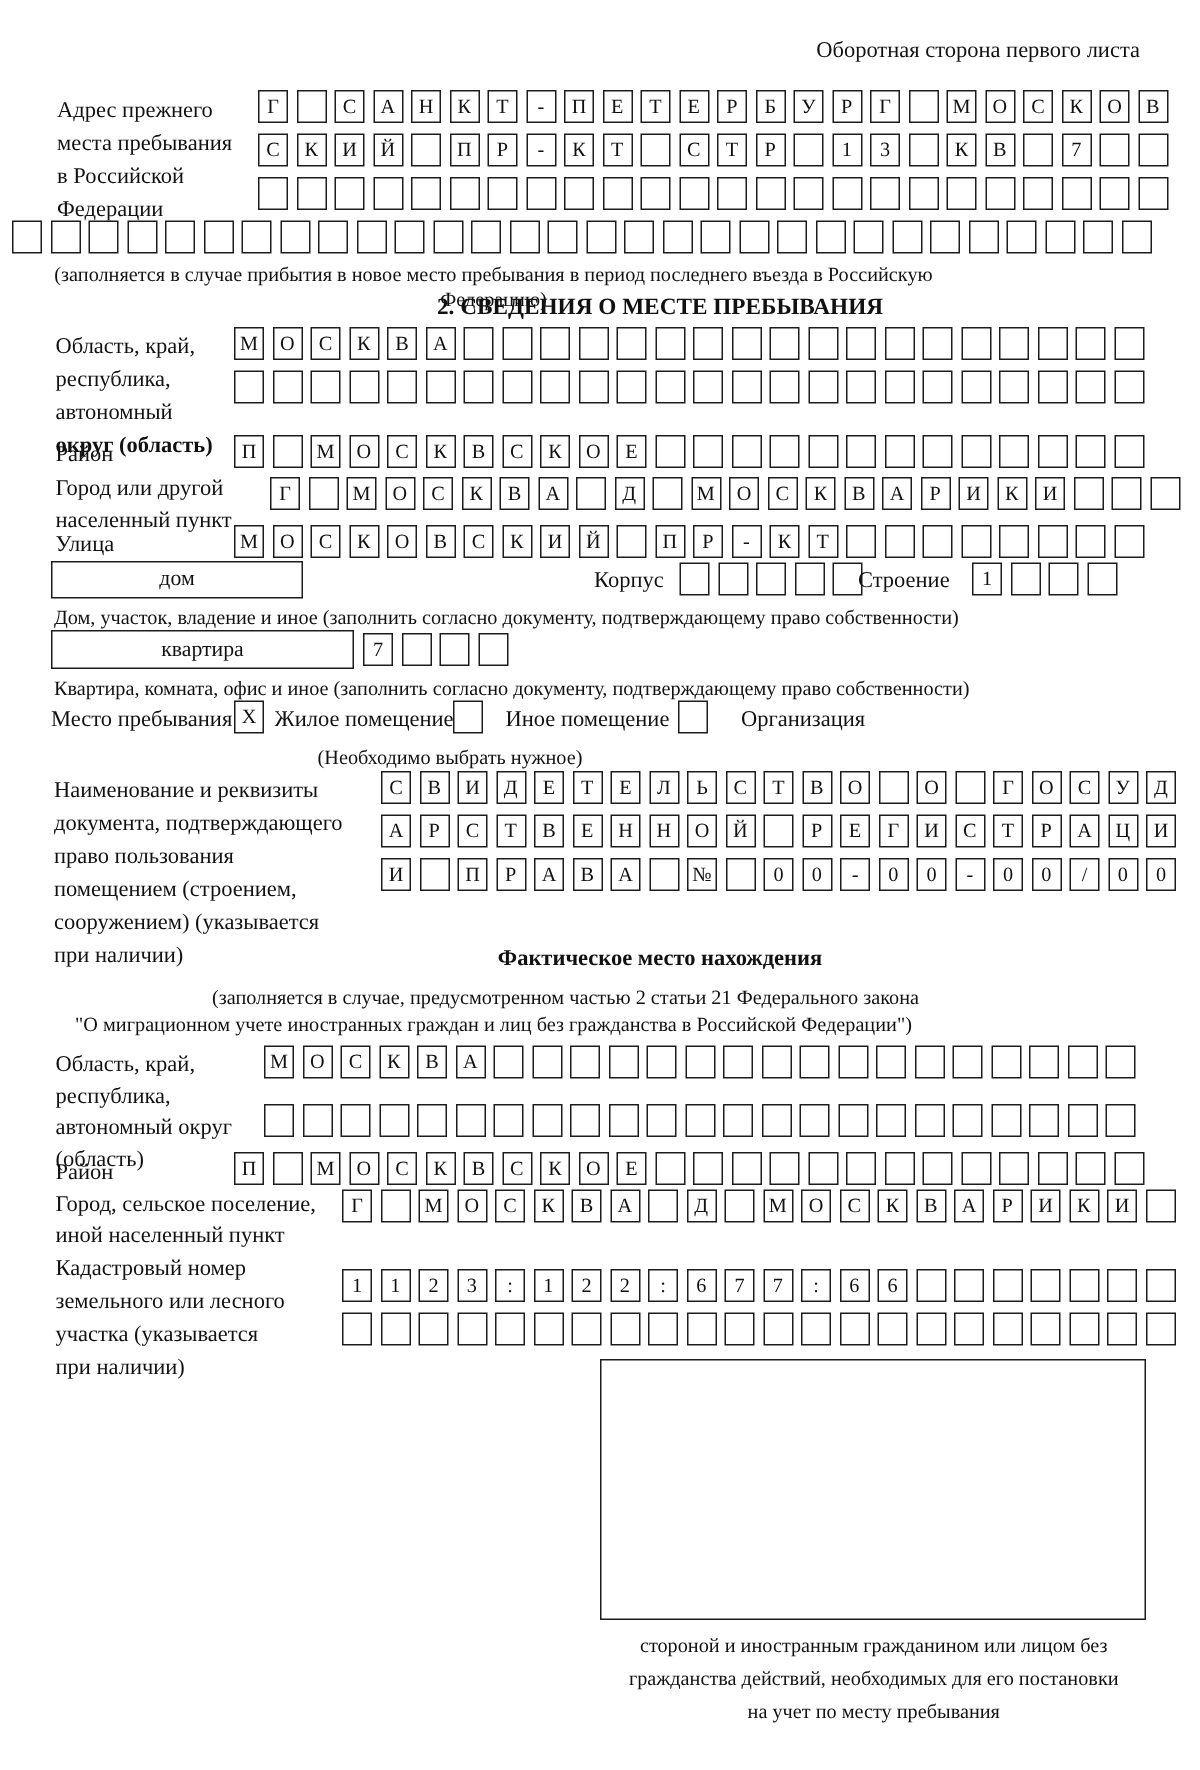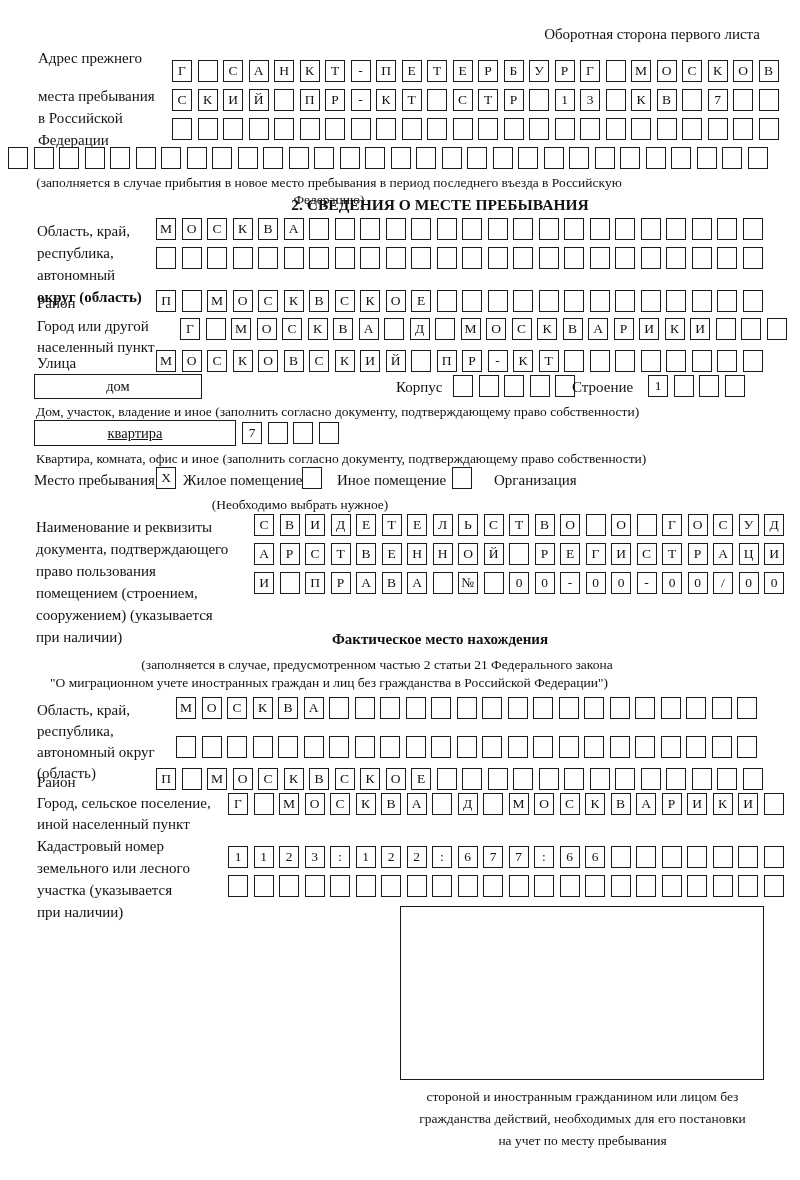--- a/index.html
+++ b/index.html
@@ -27,21 +27,21 @@
   .stampbox{box-sizing:border-box;border:1.8px solid #1c1c1c;background:#fff;}
   .bcap{font-size:13.5px;line-height:22px;text-align:center;}
 </style>
 </head>
 <body>
 
 <div class="page">
 
   <div class="abs lbl" style="top:24px;right:40px;font-size:15px;">Оборотная сторона первого листа</div>
 
-  <div class="abs lbl" style="left:38px;top:48px;">Адрес прежнего</div>
+  <div class="abs lbl" style="left:38px;top:64px;">Адрес прежнего</div>
   <div class="abs lbl" style="left:38px;top:86px;">места пребывания</div>
   <div class="abs lbl" style="left:38px;top:108px;">в Российской</div>
   <div class="abs lbl" style="left:38px;top:130px;">Федерации</div>
   <div class="abs boxrow" style="left:172px;top:60px;"><span class="cb">Г</span><span class="cb"></span><span class="cb">С</span><span class="cb">А</span><span class="cb">Н</span><span class="cb">К</span><span class="cb">Т</span><span class="cb">-</span><span class="cb">П</span><span class="cb">Е</span><span class="cb">Т</span><span class="cb">Е</span><span class="cb">Р</span><span class="cb">Б</span><span class="cb">У</span><span class="cb">Р</span><span class="cb">Г</span><span class="cb"></span><span class="cb">М</span><span class="cb">О</span><span class="cb">С</span><span class="cb">К</span><span class="cb">О</span><span class="cb">В</span></div>
   <div class="abs boxrow" style="left:172px;top:89px;"><span class="cb">С</span><span class="cb">К</span><span class="cb">И</span><span class="cb">Й</span><span class="cb"></span><span class="cb">П</span><span class="cb">Р</span><span class="cb">-</span><span class="cb">К</span><span class="cb">Т</span><span class="cb"></span><span class="cb">С</span><span class="cb">Т</span><span class="cb">Р</span><span class="cb"></span><span class="cb">1</span><span class="cb">3</span><span class="cb"></span><span class="cb">К</span><span class="cb">В</span><span class="cb"></span><span class="cb">7</span><span class="cb"></span><span class="cb"></span></div>
   <div class="abs boxrow" style="left:172px;top:118px;"><span class="cb"></span><span class="cb"></span><span class="cb"></span><span class="cb"></span><span class="cb"></span><span class="cb"></span><span class="cb"></span><span class="cb"></span><span class="cb"></span><span class="cb"></span><span class="cb"></span><span class="cb"></span><span class="cb"></span><span class="cb"></span><span class="cb"></span><span class="cb"></span><span class="cb"></span><span class="cb"></span><span class="cb"></span><span class="cb"></span><span class="cb"></span><span class="cb"></span><span class="cb"></span><span class="cb"></span></div>
   <div class="abs boxrow" style="left:8px;top:147px;"><span class="cb"></span><span class="cb"></span><span class="cb"></span><span class="cb"></span><span class="cb"></span><span class="cb"></span><span class="cb"></span><span class="cb"></span><span class="cb"></span><span class="cb"></span><span class="cb"></span><span class="cb"></span><span class="cb"></span><span class="cb"></span><span class="cb"></span><span class="cb"></span><span class="cb"></span><span class="cb"></span><span class="cb"></span><span class="cb"></span><span class="cb"></span><span class="cb"></span><span class="cb"></span><span class="cb"></span><span class="cb"></span><span class="cb"></span><span class="cb"></span><span class="cb"></span><span class="cb"></span><span class="cb"></span></div>
   <div class="abs cap-c" style="top:174px;">(заполняется в случае прибытия в новое место пребывания в период последнего въезда в Российскую Федерацию)</div>
 
   <div class="abs ttl" style="top:196px;">2. СВЕДЕНИЯ О МЕСТЕ ПРЕБЫВАНИЯ</div>
@@ -63,21 +63,21 @@
   <div class="abs lbl" style="left:37px;top:353px;">Улица</div>
   <div class="abs boxrow" style="left:156px;top:350px;"><span class="cb">М</span><span class="cb">О</span><span class="cb">С</span><span class="cb">К</span><span class="cb">О</span><span class="cb">В</span><span class="cb">С</span><span class="cb">К</span><span class="cb">И</span><span class="cb">Й</span><span class="cb"></span><span class="cb">П</span><span class="cb">Р</span><span class="cb">-</span><span class="cb">К</span><span class="cb">Т</span><span class="cb"></span><span class="cb"></span><span class="cb"></span><span class="cb"></span><span class="cb"></span><span class="cb"></span><span class="cb"></span><span class="cb"></span></div>
 
   <div class="abs namebox" style="left:34px;top:374px;width:168px;height:25px;">дом</div>
   <div class="abs lbl" style="left:396px;top:377px;">Корпус</div>
   <div class="abs boxrow" style="left:453px;top:375px;"><span class="cb"></span><span class="cb"></span><span class="cb"></span><span class="cb"></span><span class="cb"></span></div>
   <div class="abs lbl" style="left:572px;top:377px;">Строение</div>
   <div class="abs boxrow" style="left:648px;top:375px;"><span class="cb">1</span><span class="cb"></span><span class="cb"></span><span class="cb"></span></div>
   <div class="abs cap" style="left:36px;top:403px;">Дом, участок, владение и иное (заполнить согласно документу, подтверждающему право собственности)</div>
 
-  <div class="abs namebox" style="left:34px;top:420px;width:202px;height:26px;text-decoration:underline;">квартира</div>
+  <div class="abs namebox" style="left:34px;top:420px;width:202px;height:26px;">квартира</div>
   <div class="abs boxrow" style="left:242px;top:422px;"><span class="cb">7</span><span class="cb"></span><span class="cb"></span><span class="cb"></span></div>
   <div class="abs cap" style="left:36px;top:450px;">Квартира, комната, офис и иное (заполнить согласно документу, подтверждающему право собственности)</div>
 
   <div class="abs lbl" style="left:34px;top:470px;">Место пребывания:</div>
   <div class="abs boxrow" style="left:156px;top:467px;"><span class="cb">X</span></div>
   <div class="abs lbl" style="left:183px;top:470px;">Жилое помещение</div>
   <div class="abs boxrow" style="left:302px;top:467px;"><span class="cb"></span></div>
   <div class="abs lbl" style="left:337px;top:470px;">Иное помещение</div>
   <div class="abs boxrow" style="left:452px;top:467px;"><span class="cb"></span></div>
   <div class="abs lbl" style="left:494px;top:470px;">Организация</div>

